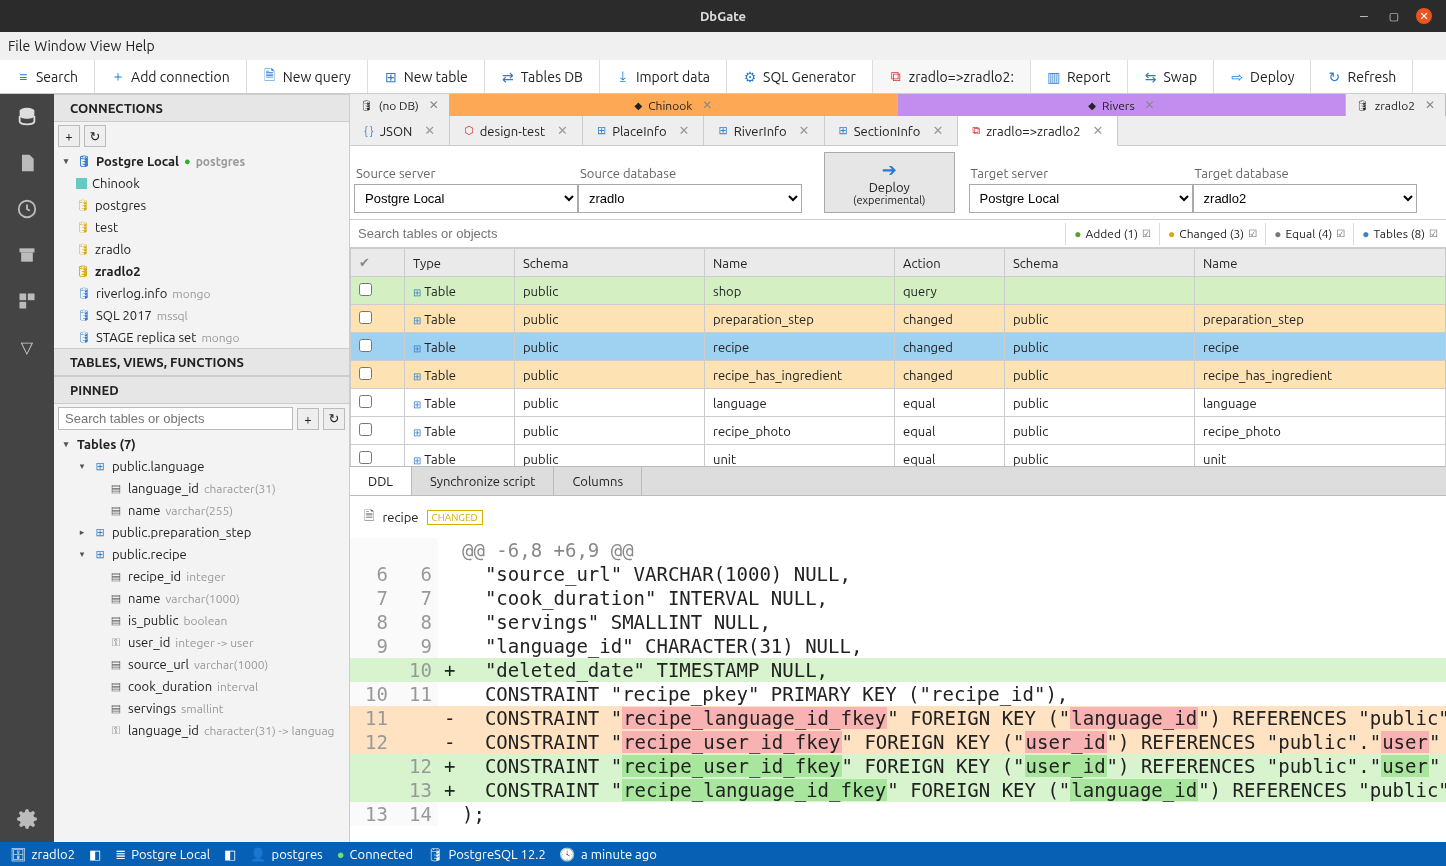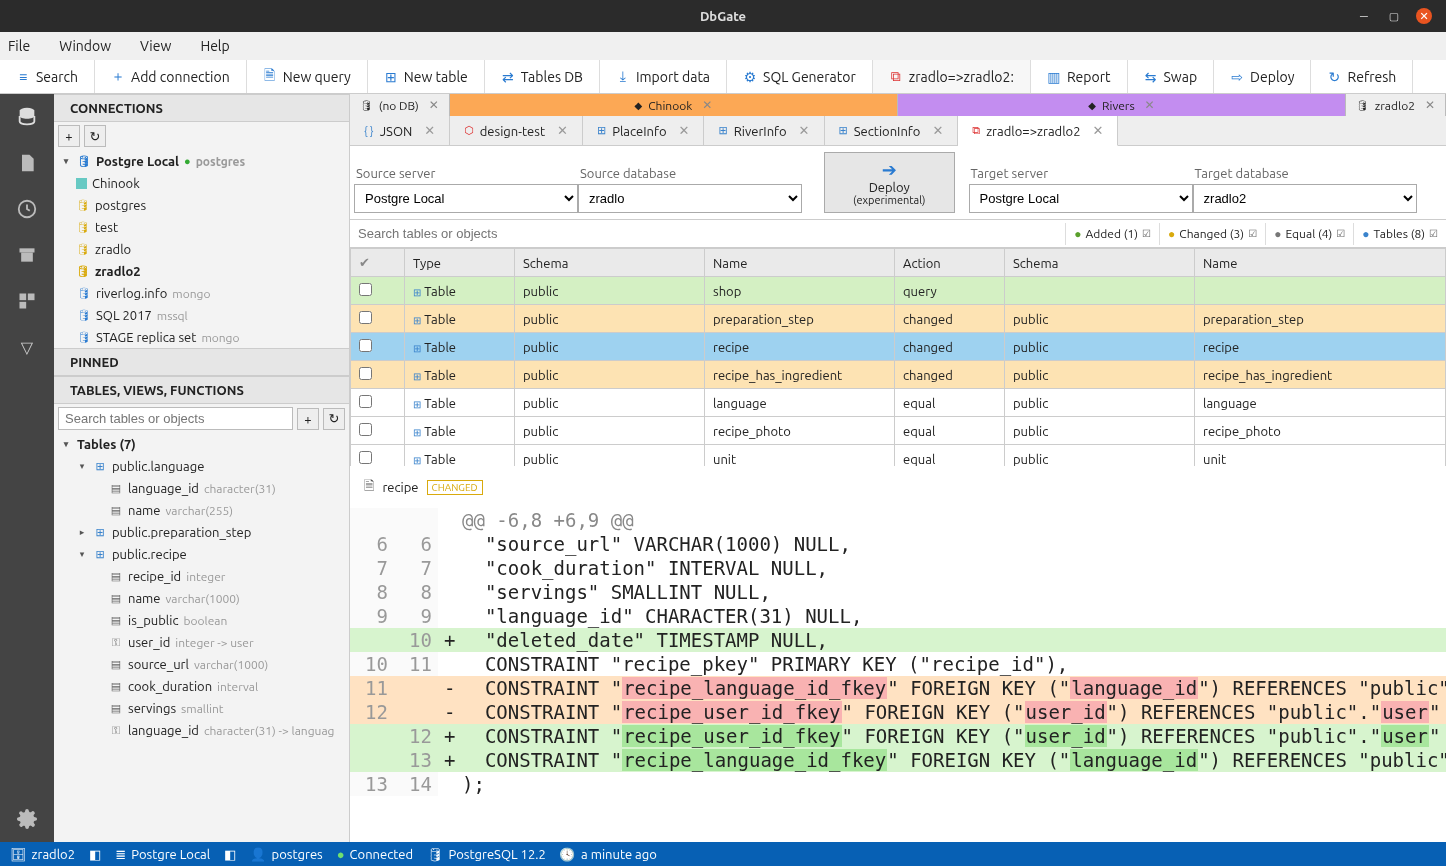--- a/index.html
+++ b/index.html
@@ -4,21 +4,21 @@
 <style>
 * { margin: 0; padding: 0; box-sizing: border-box; }
 body { font-family: Ubuntu, "Segoe UI", Arial, sans-serif; font-size: 13px; color: #222; background: #fff; width: 1446px; height: 866px; overflow: hidden; display: flex; flex-direction: column; }
 
 .titlebar { background: #2b2b2b; height: 32px; display: flex; align-items: center; color: #ddd; position: relative; }
 .titlebar .title { position: absolute; left: 50%; transform: translateX(-50%); font-weight: 600; }
 .titlebar .win-btns { margin-left: auto; display: flex; gap: 14px; padding-right: 14px; }
 .titlebar .win-btn { width: 16px; height: 16px; border-radius: 50%; display: inline-flex; align-items: center; justify-content: center; font-size: 11px; }
 .titlebar .win-close { background: #e95420; color: #fff; }
 
-.menubar { background: #f0f0f0; height: 28px; display: flex; align-items: center; padding: 0 8px; gap: 29px; font-size: 14px; }
+.menubar { background: #f0f0f0; height: 28px; display: flex; align-items: center; padding: 0 8px; gap: 4px; font-size: 14px; }
 .menubar span { cursor: default; }
 
 .toolbar { background: #fff; border-bottom: 1px solid #ccc; height: 34px; display: flex; align-items: stretch; }
 .toolbar .tbtn { display: flex; align-items: center; gap: 6px; padding: 0 16px; border-right: 1px solid #ddd; cursor: pointer; font-size: 14px; }
 .toolbar .tbtn.active { background: #f7f7f7; }
 .toolbar .icon { width: 14px; height: 14px; display: inline-flex; align-items: center; justify-content: center; }
 
 .main { flex: 1; display: flex; overflow: hidden; }
 
 .rail { width: 54px; background: #444; display: flex; flex-direction: column; align-items: center; padding-top: 10px; gap: 20px; color: #ccc; }
@@ -256,22 +256,22 @@
           <span>SQL 2017</span>
           <span class="muted">mssql</span>
         </div>
         <div class="tree-row">
           <span class="exp"></span>
           <span class="ico i-db">🛢</span>
           <span>STAGE replica set</span>
           <span class="muted">mongo</span>
         </div>
       </div>
+    <div class="sb-header">TABLES, VIEWS, FUNCTIONS</div>
     <div class="sb-header">PINNED</div>
-    <div class="sb-header">TABLES, VIEWS, FUNCTIONS</div>
     <div class="sb-search">
       <input placeholder="Search tables or objects" style="">
       <span class="sbtn">+</span>
       <span class="sbtn">↻</span>
     </div>
     <div class="tree" id="obj-tree" style="flex:1">
         <div class="tree-row bold ind0">
           <span class="exp">▾</span>
           <span>Tables (7)</span>
         </div>
@@ -533,20 +533,25 @@
               <td>public</td>
               <td>unit</td>
               <td>equal</td>
               <td>public</td>
               <td>unit</td>
             </tr>
           </tbody>
         </table>
     </div>
 
+    <div class="ddl-tabs" id="ddltabs">
+        <div class="dtab active">DDL</div>
+        <div class="dtab">Synchronize script</div>
+        <div class="dtab">Columns</div>
+      </div>
 
     <div class="diff-body">
       <div class="diff-title">
         <span style="color:#555">🗎</span>
         <span>recipe</span>
         <span class="chg-badge">CHANGED</span>
       </div>
       <div class="codegrid" id="codegrid">
           <div class="ln"></div>
           <div class="ln"></div>

